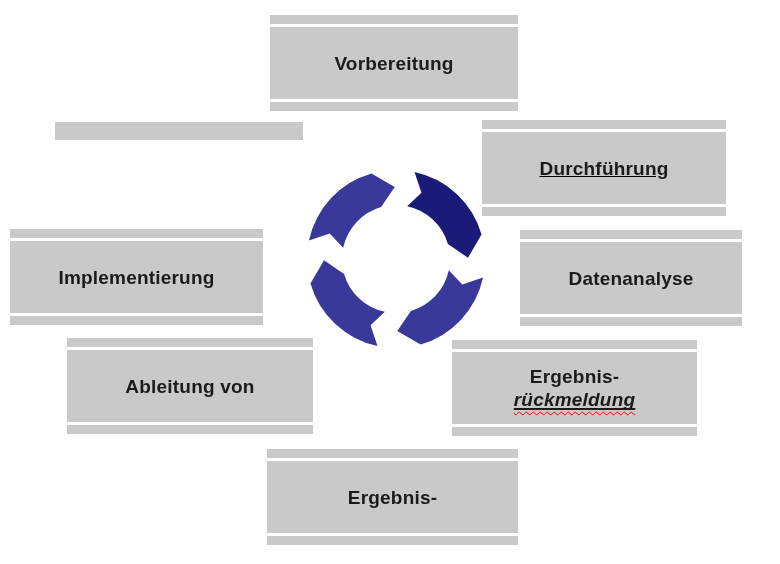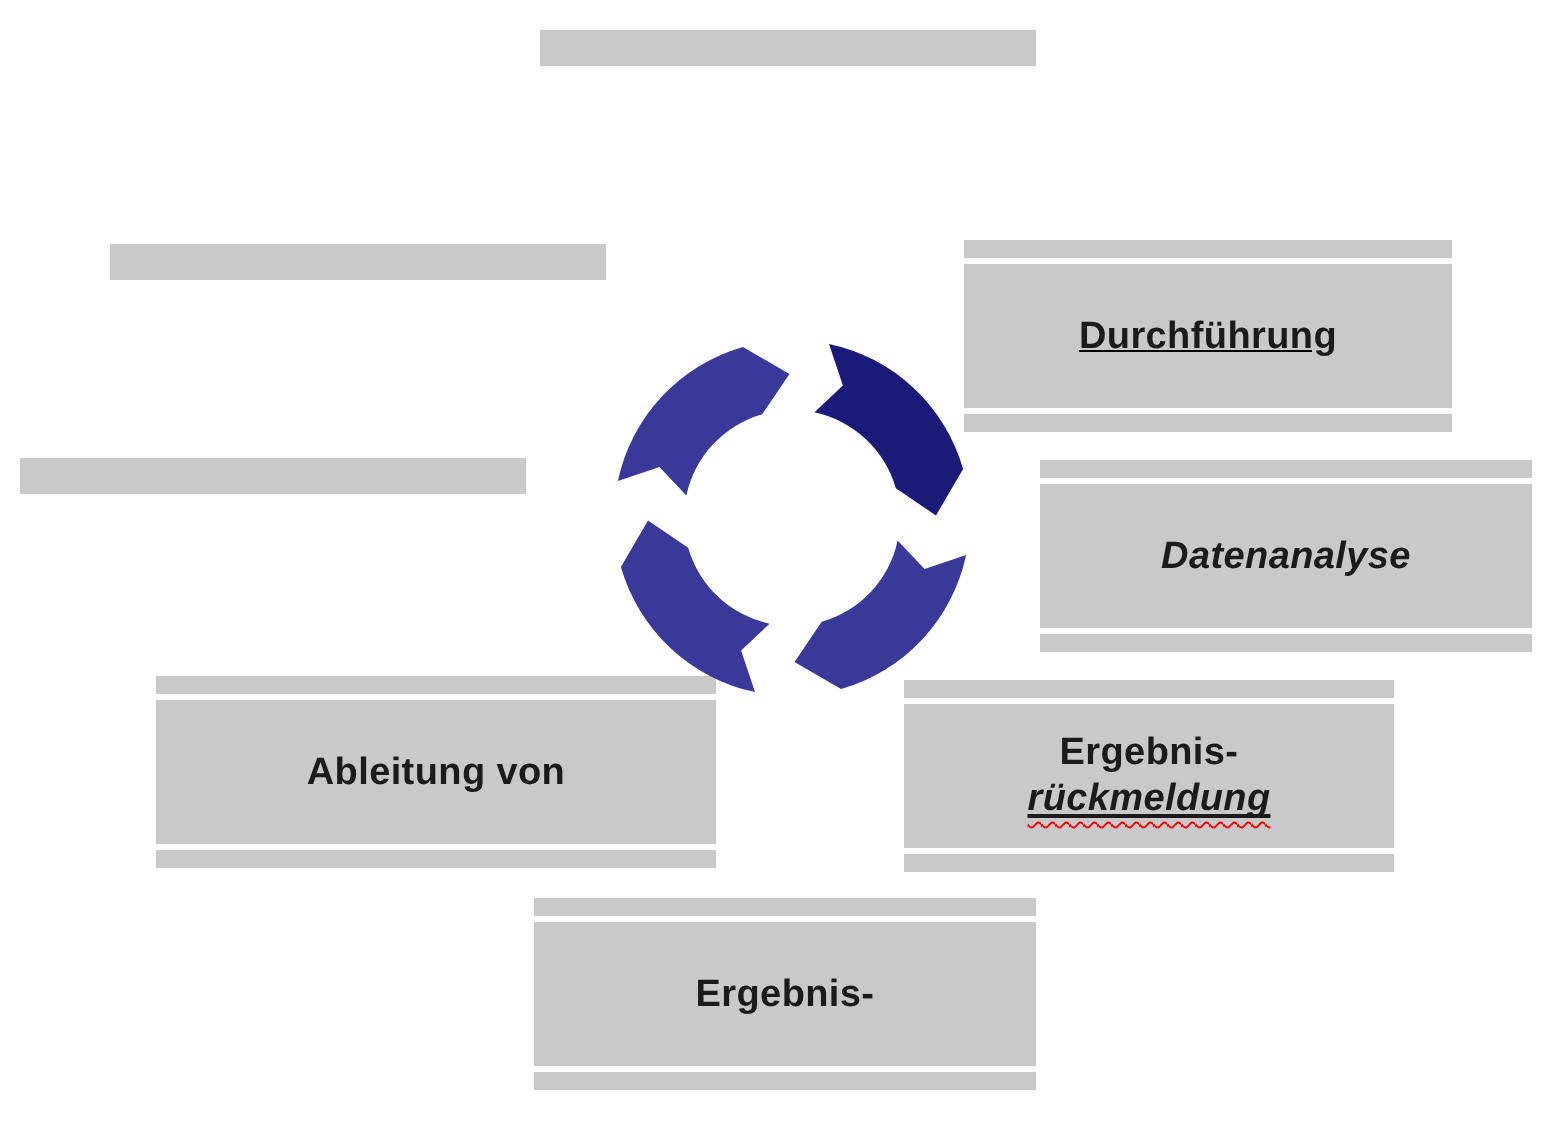--- a/index.html
+++ b/index.html
@@ -32,35 +32,40 @@
     text-decoration-style:solid;
     text-decoration-color:var(--label-text,#1b1b1b);
     text-decoration-thickness:2px;
     text-underline-offset:2px;
     text-decoration-skip-ink:none;
     font-style:italic;
   }
   
   #s-vorbereitung   {left:270px;top:15px; width:248px;}
   #s-durchfuehrung  {left:482px;top:120px;width:244px;text-decoration:underline;}
-  #s-datenanalyse   {left:520px;top:230px;width:246px;font-style:italic;}
+  #s-datenanalyse   {left:520px;top:230px;width:222px;}
   #s-rueckmeldung   {left:452px;top:340px;width:245px;}
   #s-diskussion     {left:267px;top:449px;width:251px;}
-  #s-ableitung      {left:78px; top:338px;width:280px;}
+  #s-ableitung      {left:67px; top:338px;width:246px;}
   #s-implementierung{left:10px; top:229px;width:253px;}
   #s-evaluation     {left:55px; top:122px;width:248px;}
   .cycle{position:absolute;left:300px;top:163px;width:192px;height:192px;}
 </style>
 </head>
 <body>
 
 <div class="stage">
 
   <div class="step" id="s-vorbereitung">
     <div class="bar"></div>
+    <div class="panel">
+      <div class="lbl">
+        <span class="ln">Vorbereitung</span>
+      </div>
+    </div>
     <div class="bar"></div>
   </div>
 
   <div class="step" id="s-durchfuehrung">
     <div class="bar"></div>
     <div class="panel">
       <div class="lbl">
         <span class="ln">Durchführung</span>
       </div>
     </div>
@@ -103,20 +108,25 @@
     <div class="panel">
       <div class="lbl">
         <span class="ln">Ableitung von</span>
       </div>
     </div>
     <div class="bar"></div>
   </div>
 
   <div class="step" id="s-implementierung">
     <div class="bar"></div>
+    <div class="panel">
+      <div class="lbl">
+        <span class="ln">Implementierung</span>
+      </div>
+    </div>
     <div class="bar"></div>
   </div>
 
   <div class="step" id="s-evaluation">
     <div class="bar"></div>
     <div class="bar"></div>
   </div>
 
   <svg class="cycle" viewBox="-96 -96 192 192" aria-hidden="true">
     <path d="M 18.50 -87.06 A 89 89 0 0 1 85.55 -24.53 L 71.99 -1.26 L 51.91 -14.88 A 54 54 0 0 0 11.23 -52.82 L 25.44 -66.28 Z" fill="#1a1a78"></path>

